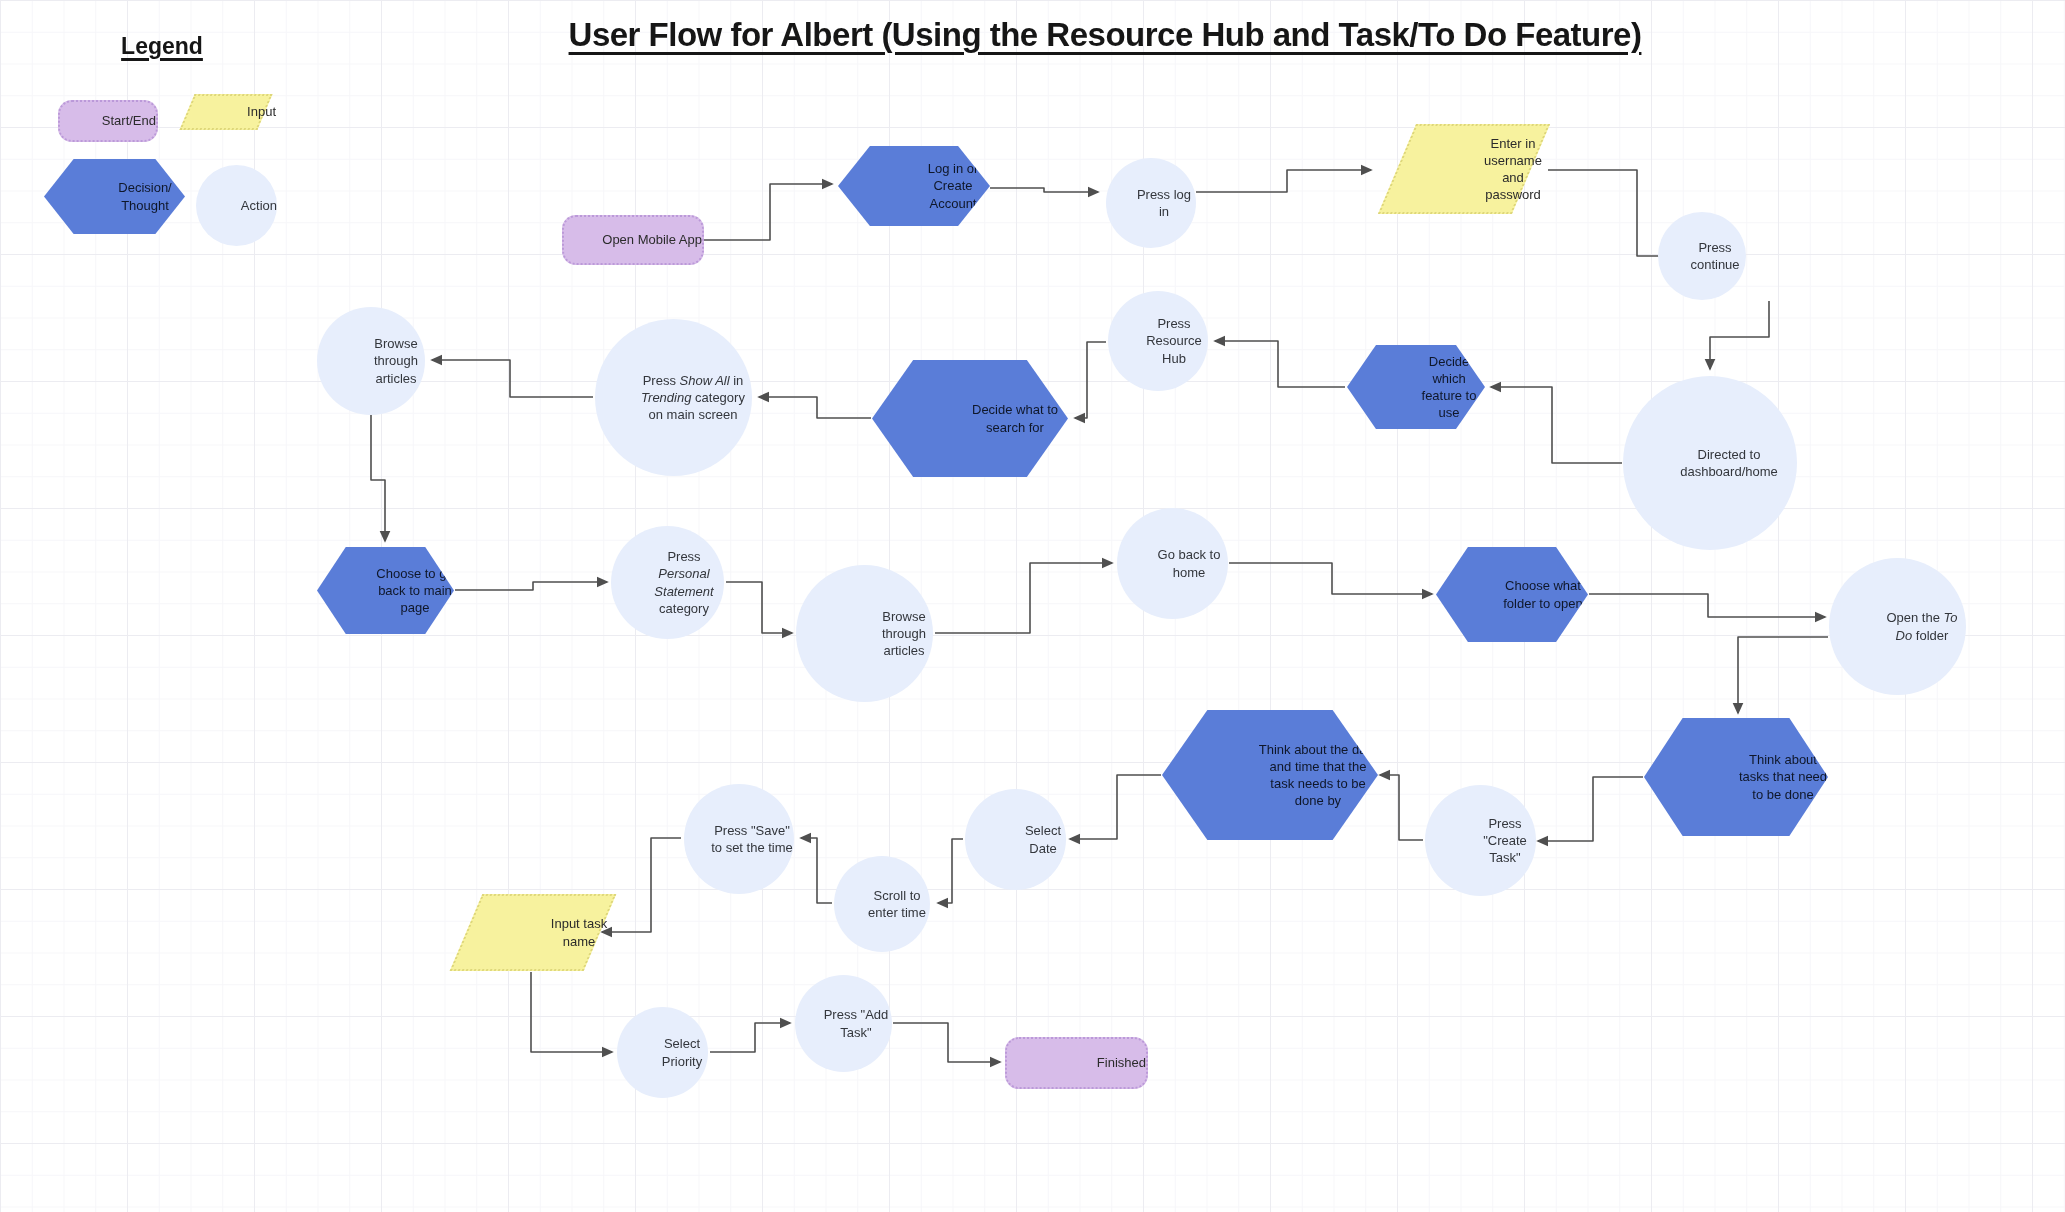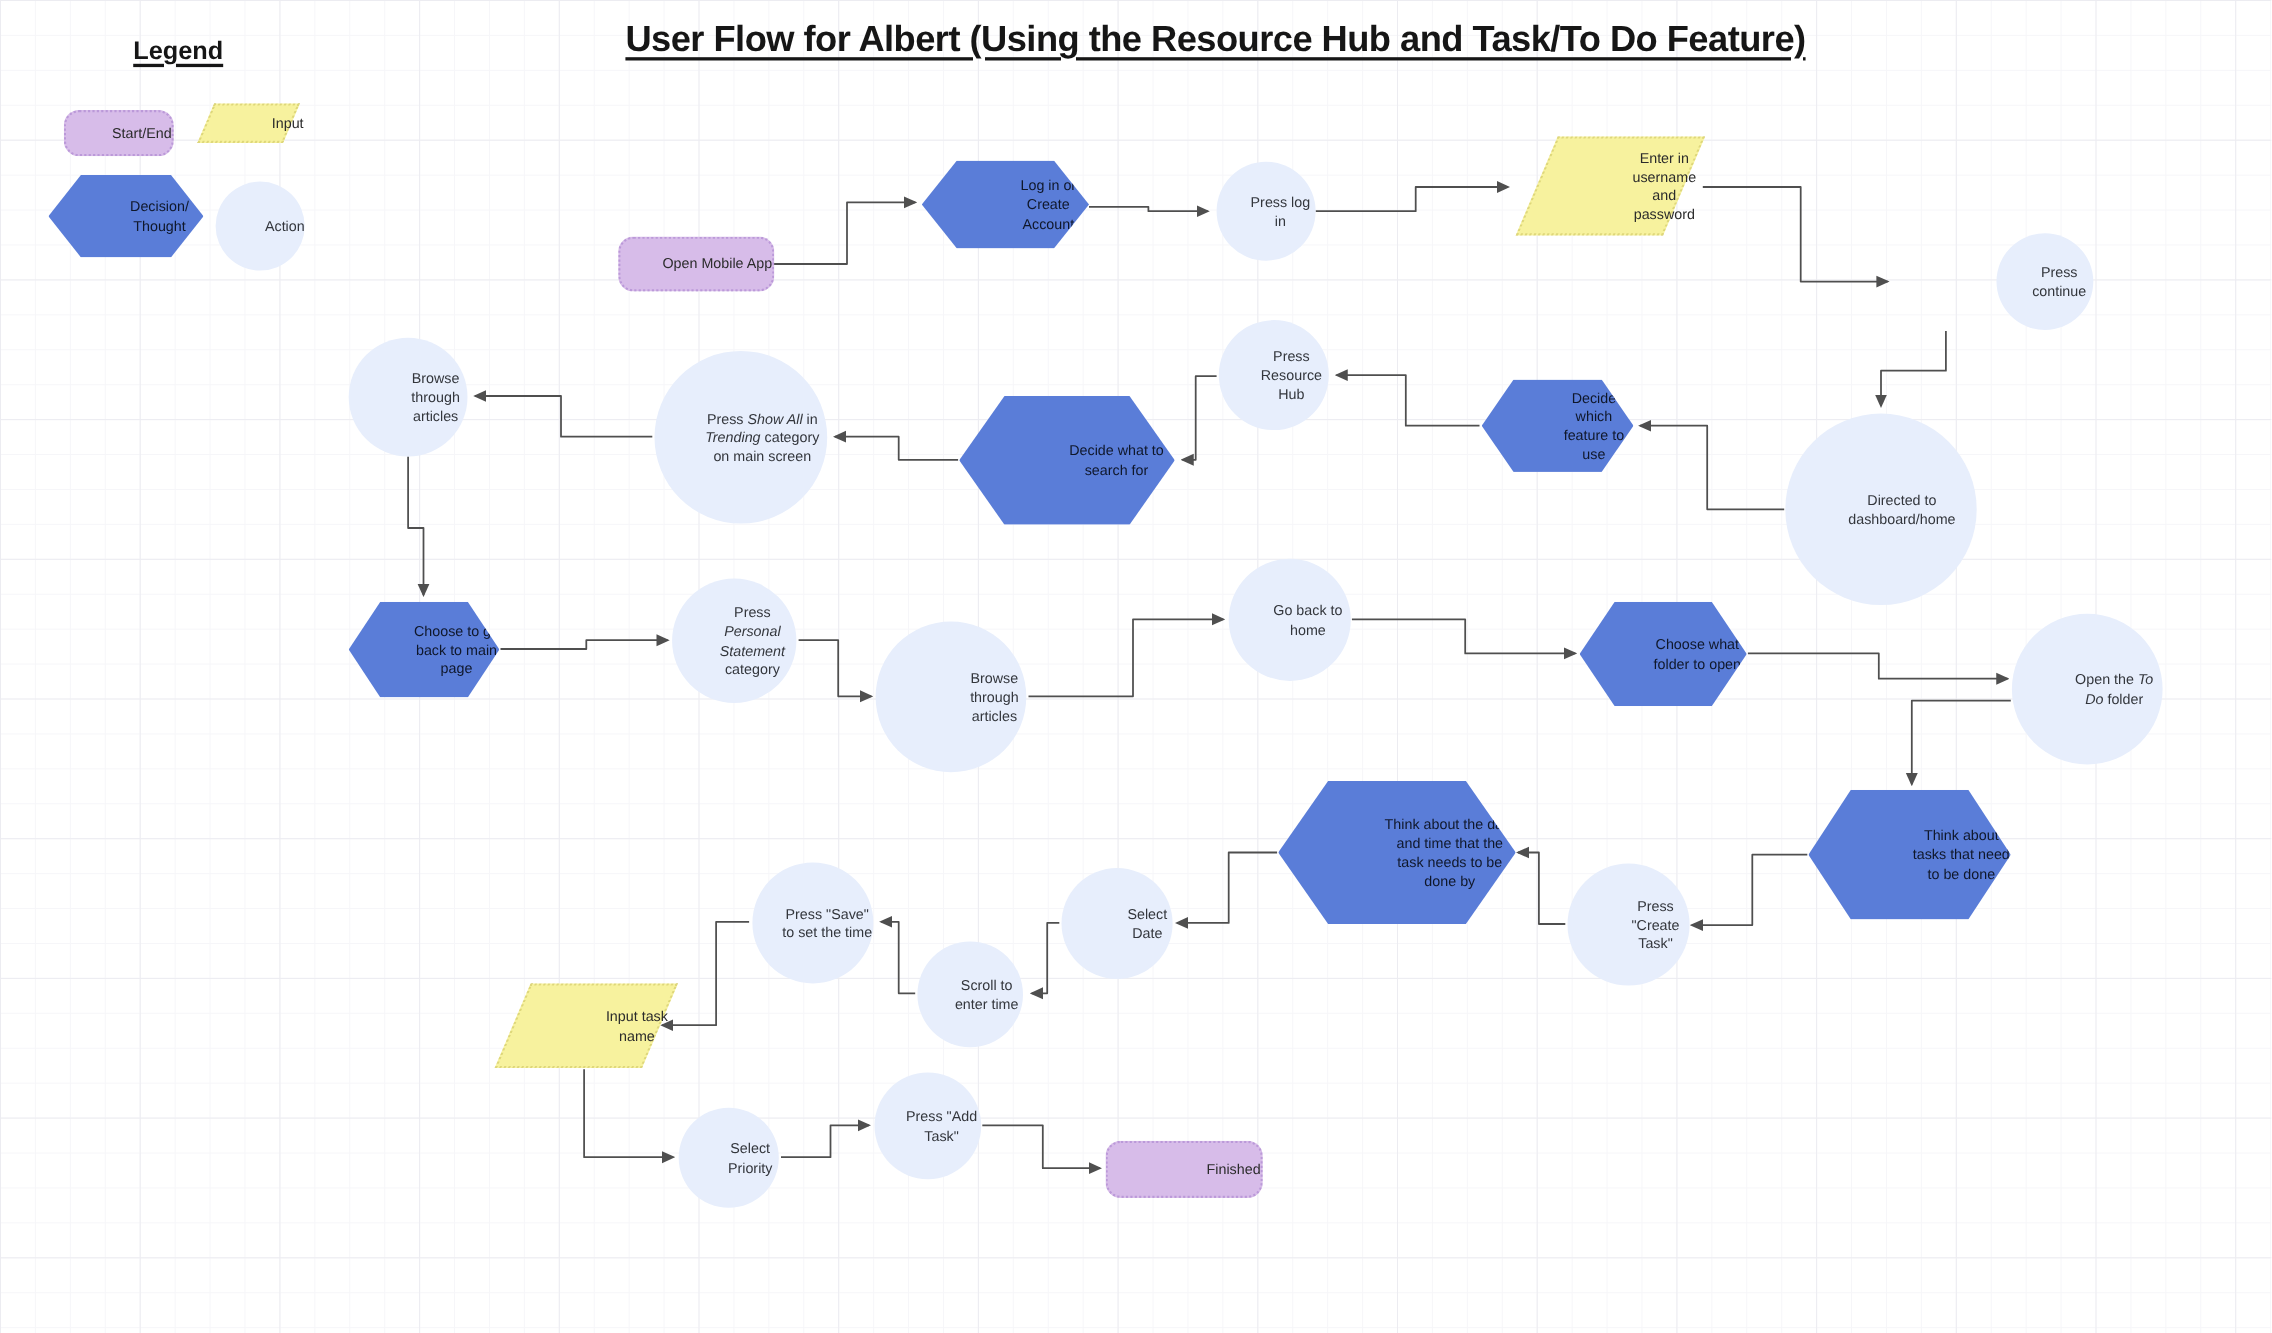--- a/index.html
+++ b/index.html
@@ -104,28 +104,28 @@
   <div class="node circ" style="left:196px;top:165px;width:81px;height:81px">
     <span class="lbl">Action</span>
   </div>
 
   <div class="node pill" style="left:562px;top:215px;width:142px;height:50px">
     <span class="lbl">Open Mobile App</span>
   </div>
   <div class="node hex" style="left:838px;top:146px;width:152px;height:80px">
     <span class="lbl" style="max-width:74px">Log in or Create Account</span>
   </div>
-  <div class="node circ" style="left:1106px;top:147px;width:90px;height:90px">
+  <div class="node circ" style="left:1106px;top:158px;width:90px;height:90px">
     <span class="lbl" style="max-width:64px">Press log in</span>
   </div>
   <div class="node para" style="left:1378px;top:124px;width:172px;height:90px">
     <div class="para-bg"></div>
     <span class="lbl" style="max-width:74px">Enter in username and password</span>
   </div>
-  <div class="node circ" style="left:1815px;top:212px;width:88px;height:88px">
+  <div class="node circ" style="left:1658px;top:212px;width:88px;height:88px">
     <span class="lbl" style="max-width:62px">Press continue</span>
   </div>
   <div class="node circ" style="left:1623px;top:376px;width:174px;height:174px">
     <span class="lbl" style="max-width:136px">Directed to dashboard/home</span>
   </div>
   <div class="node hex" style="left:1347px;top:345px;width:138px;height:84px">
     <span class="lbl" style="max-width:72px">Decide which feature to use</span>
   </div>
   <div class="node circ" style="left:1108px;top:291px;width:100px;height:100px">
     <span class="lbl" style="max-width:68px">Press Resource Hub</span>

